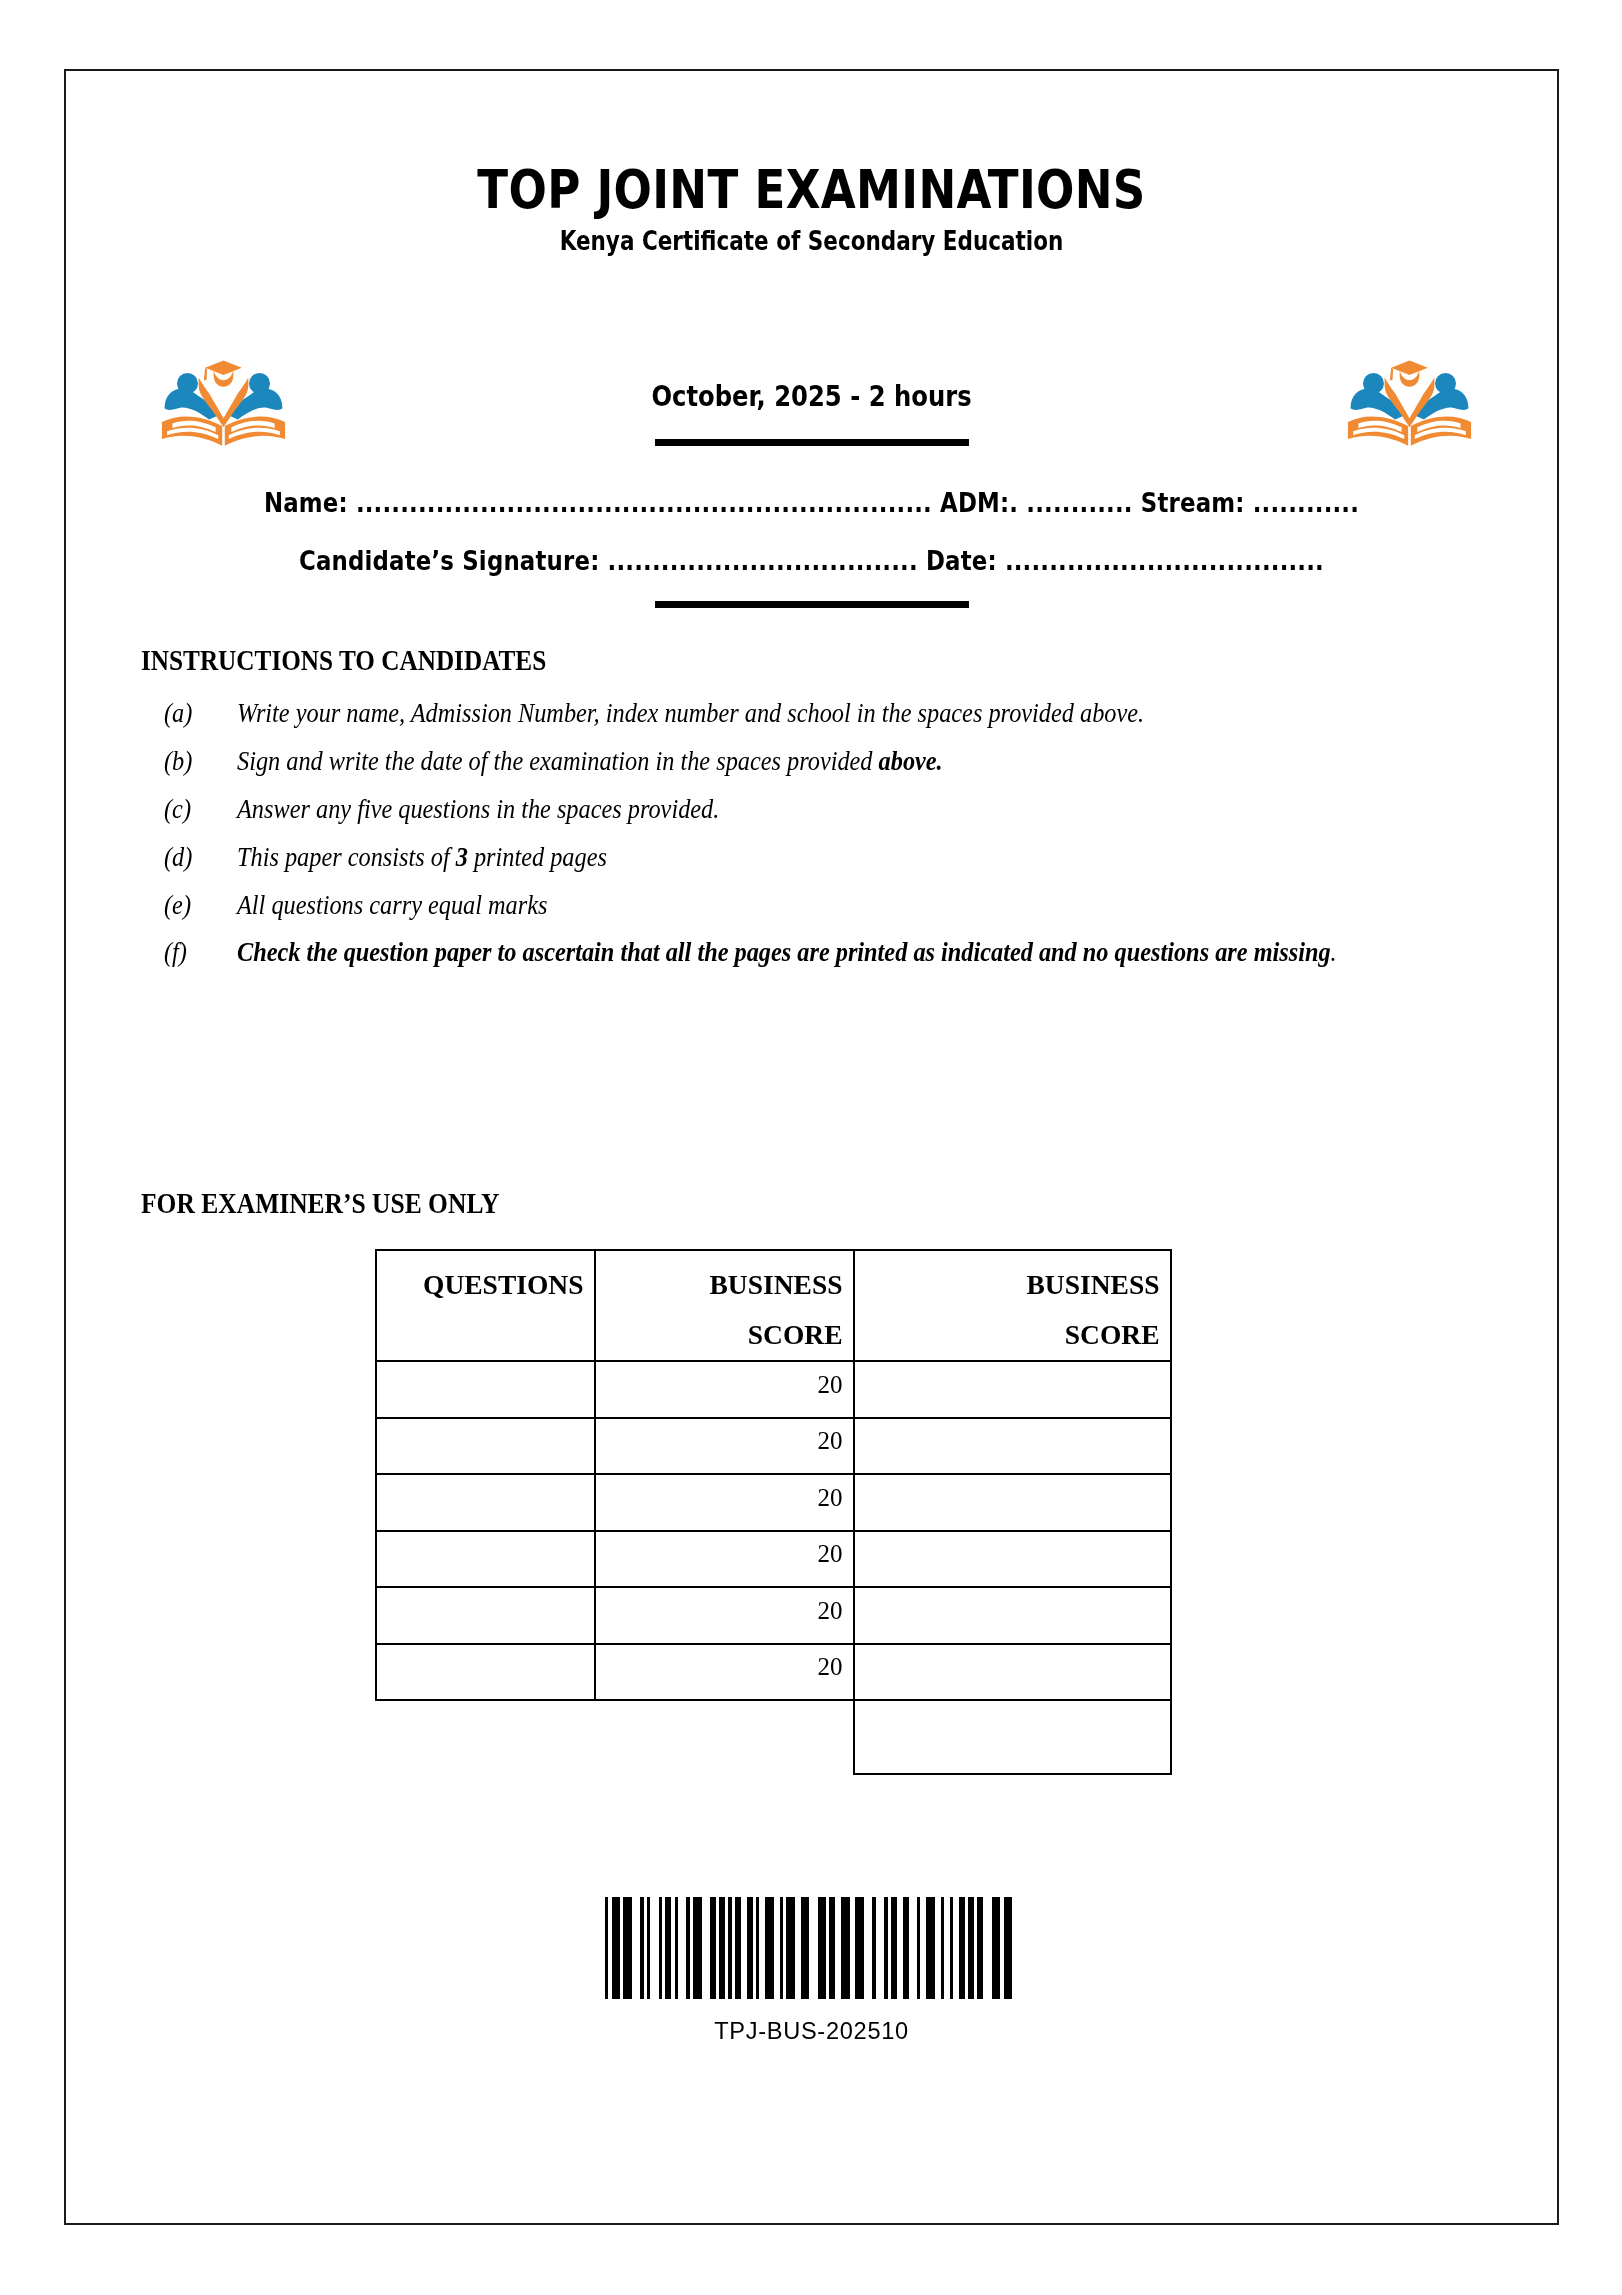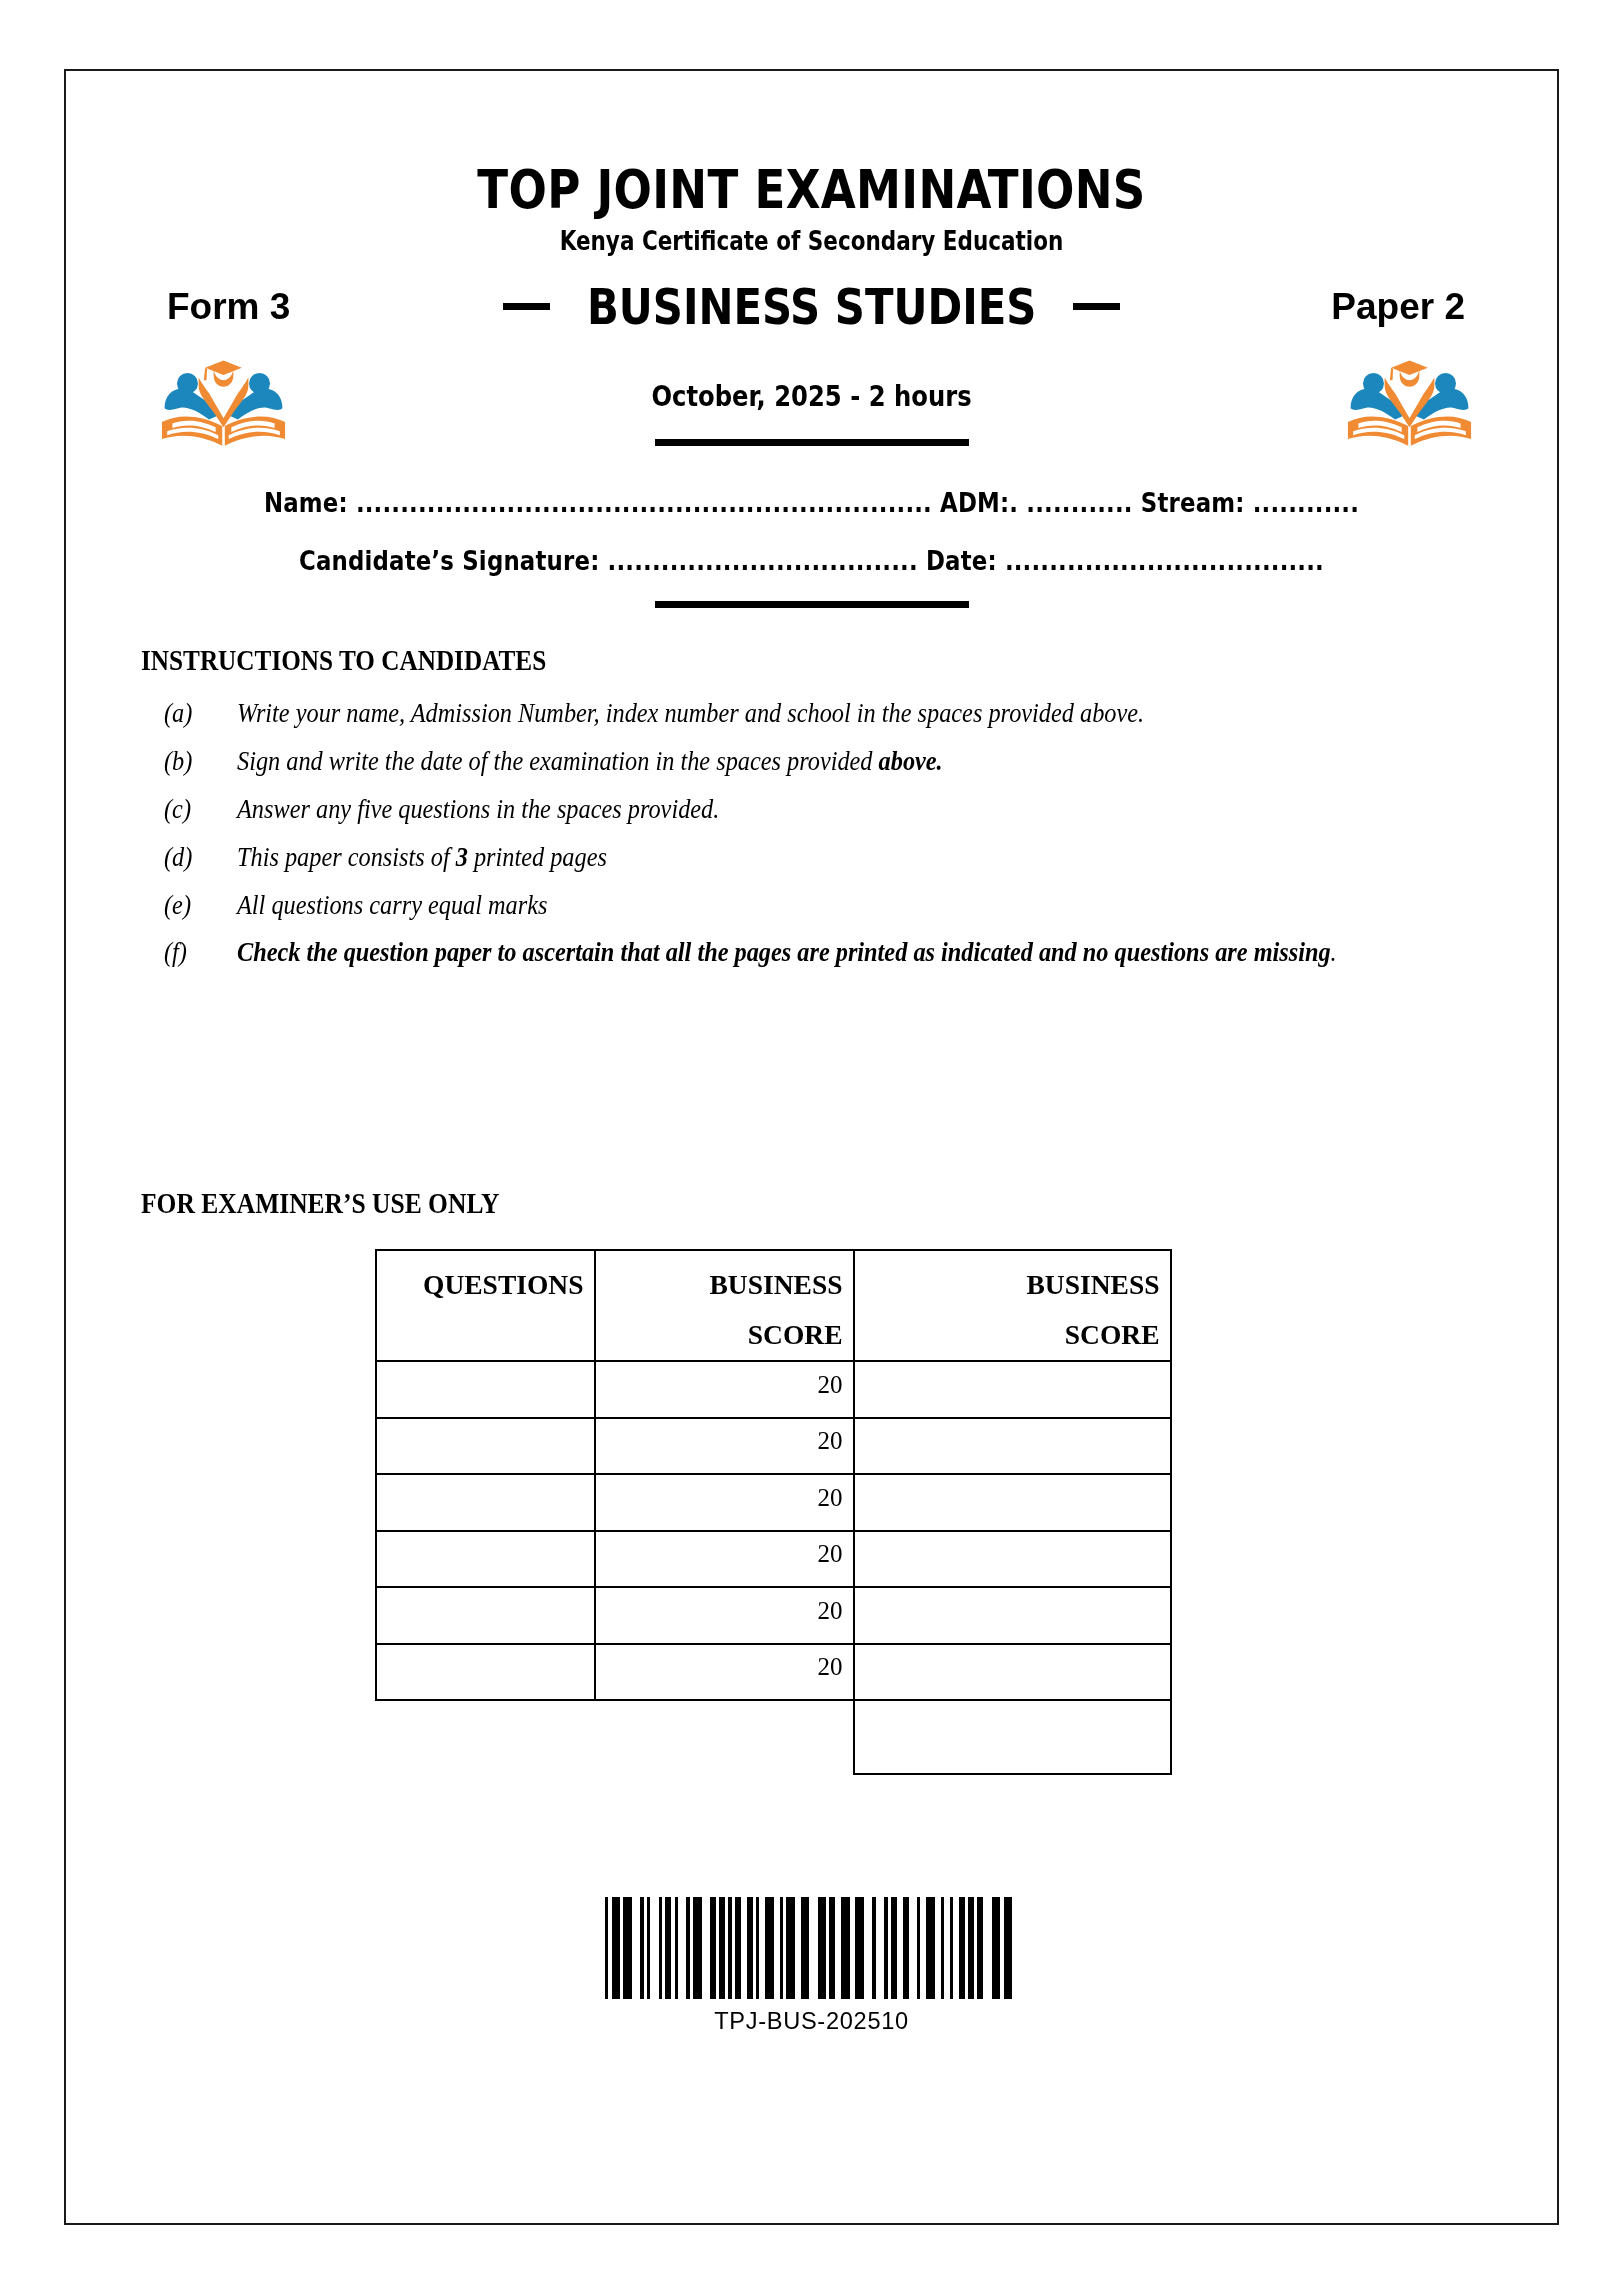--- a/index.html
+++ b/index.html
@@ -281,51 +281,40 @@
     display: flex;
     align-items: flex-end;
     height: 102px;
   }
   .barcode-bars i {
     display: block;
     height: 100%;
     background: #000000;
   }
   .barcode-text {
-    margin-top: 9px;
+    margin-top: 19px;
     font-family: "Liberation Sans", sans-serif;
     font-size: 23.6px;
     letter-spacing: 0.7px;
     color: #000000;
   }
 
   
   .logo svg { width: 100%; height: 100%; display: block; }
 </style>
 </head>
 <body>
 
 <div class="page-frame">
   <div class="inner">
 
     <div class="exam-title">TOP JOINT EXAMINATIONS</div>
 
     <div class="exam-subtitle">Kenya Certificate of Secondary Education</div>
 
-    <div class="subject-row">
-      <div class="form-label">Form 3</div>
-
-      <div class="subject-center">
-        <span class="dash-rule"></span>
-        <span class="subject-name">BUSINESS STUDIES</span>
-        <span class="dash-rule"></span>
-      </div>
-
-      <div class="paper-label">Paper 2</div>
-    </div>
 
     <div class="logo logo-left">
       <svg viewBox="0 0 200 160" xmlns="http://www.w3.org/2000/svg">
 
         <circle cx="45" cy="57" r="16" fill="#1B87BC"></circle>
         <path d="M10 95 C10 66, 36 58, 56 72 C72 83, 86 92, 96 104 L78 112 C62 100, 46 92, 34 94 C24 96, 16 100, 10 95 Z" fill="#1B87BC"></path>
 
         <circle cx="155" cy="57" r="16" fill="#1B87BC"></circle>
         <path d="M190 95 C190 66, 164 58, 144 72 C128 83, 114 92, 104 104 L122 112 C138 100, 154 92, 166 94 C176 96, 184 100, 190 95 Z" fill="#1B87BC"></path>
 

